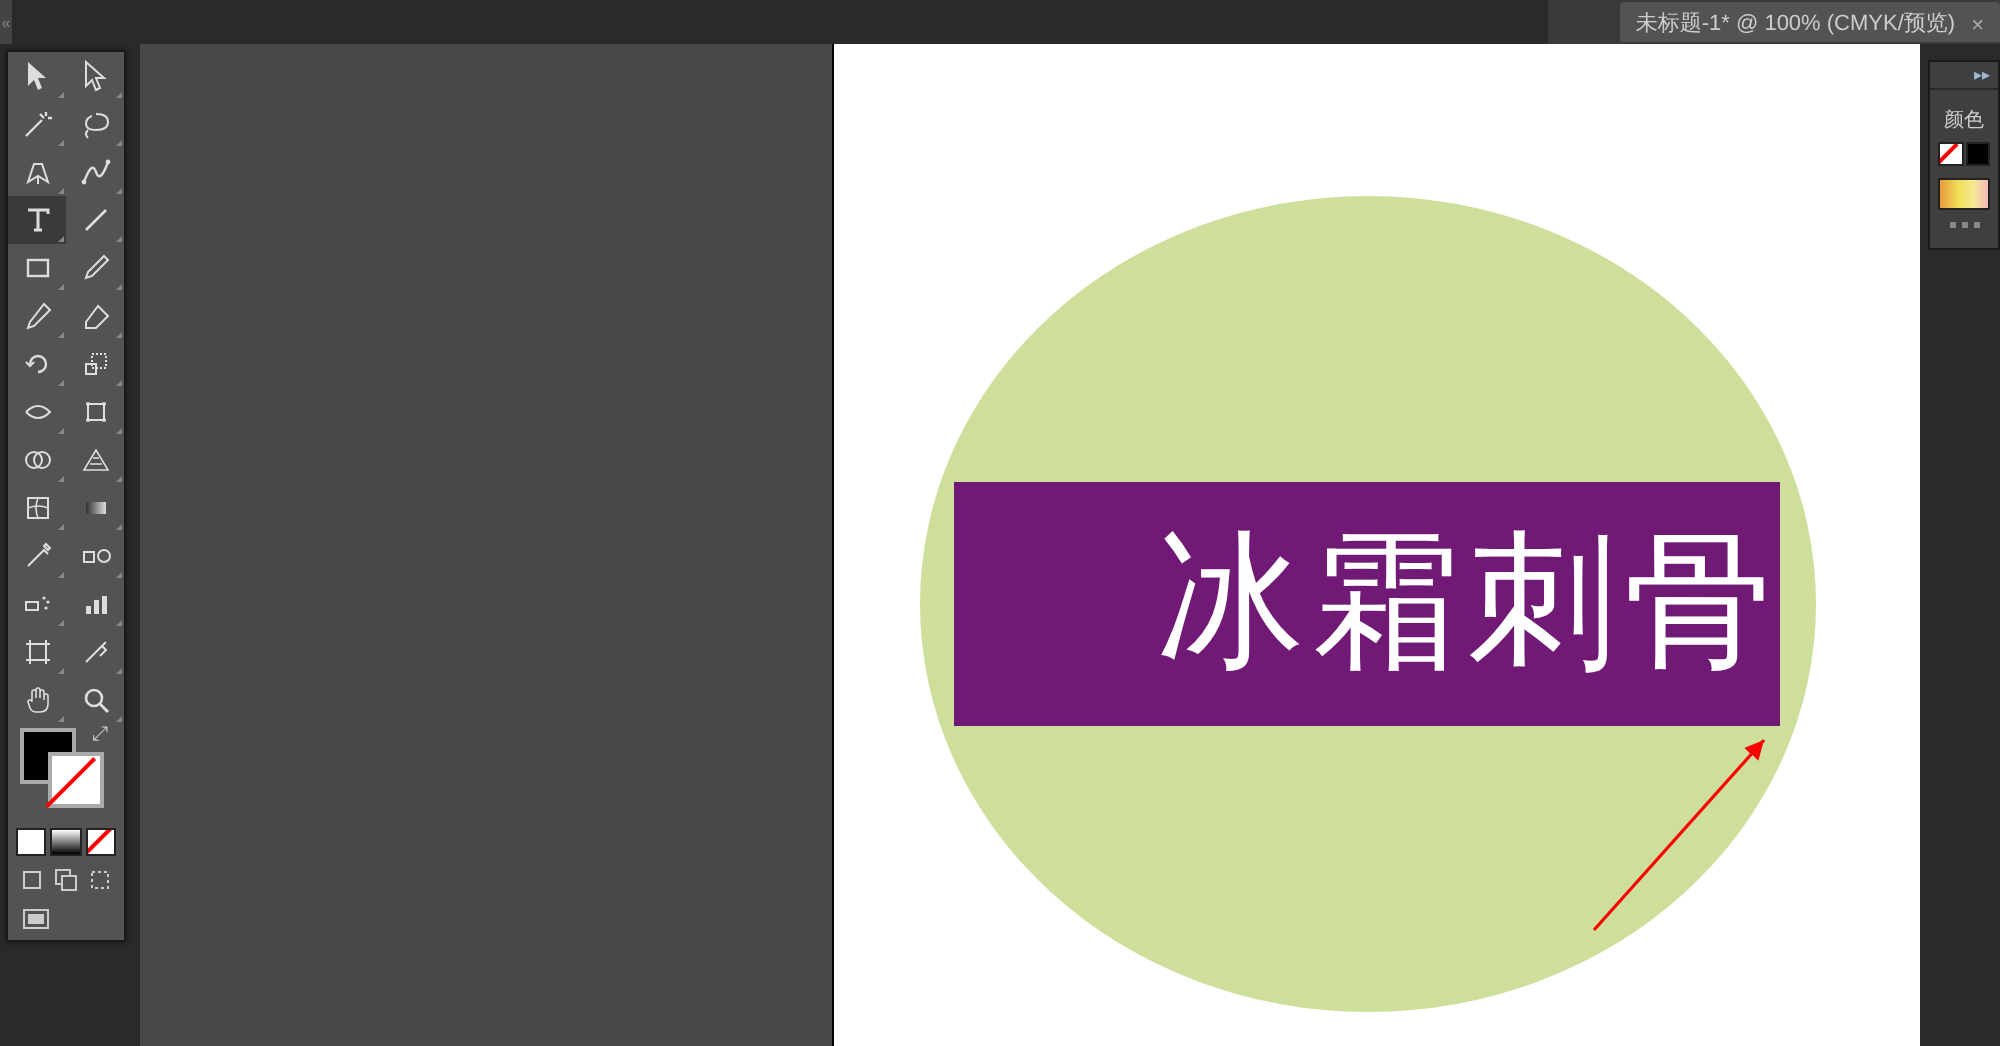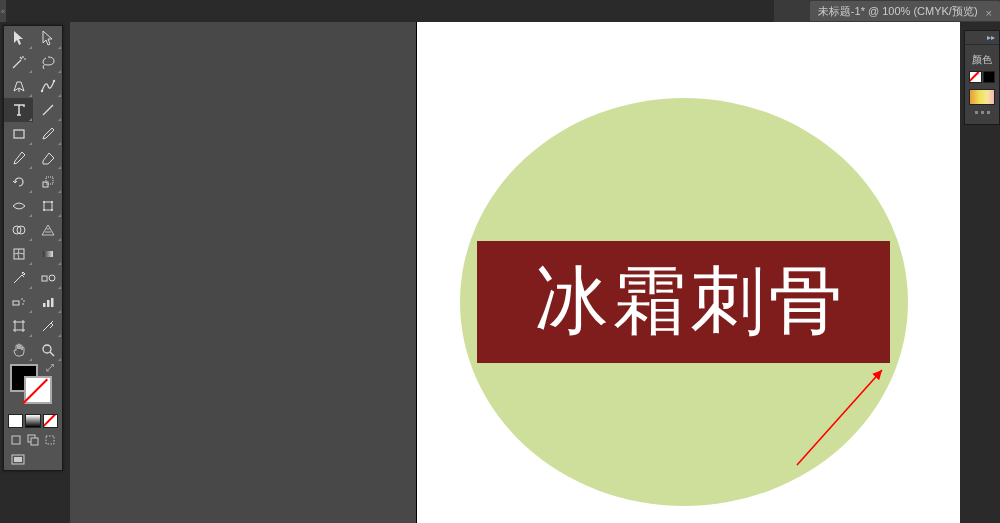--- a/index.html
+++ b/index.html
@@ -36,21 +36,21 @@
 .mode-btn { width: 17px; height: 16px; background: #535353; display: flex; align-items: center; justify-content: center; }
 .mode-btn svg { width: 12px; height: 12px; }
 
 .chg-screen { padding: 2px 4px; }
 .chg-screen .btn { width: 20px; height: 16px; display: flex; align-items: center; justify-content: center; }
 
 
 .canvas-wrap { position: absolute; left: 70px; top: 22px; right: 40px; bottom: 0; background: #484848; overflow: hidden; }
 .artboard { position: absolute; left: 347px; top: -2px; width: 610px; height: 520px; background: #fff; box-shadow: 0 0 0 1px #000; }
 .ellipse { position: absolute; left: 43px; top: 78px; width: 448px; height: 408px; background: #cedf9b; border-radius: 50%; }
-.text-rect { position: absolute; left: 60px; top: 221px; width: 413px; height: 122px; background: #7f1d1d; display: flex; align-items: center; justify-content: center; padding-left: 14px; }
+.text-rect { position: absolute; left: 60px; top: 221px; width: 413px; height: 122px; background: #701a75; display: flex; align-items: center; justify-content: flex-end; padding-left: 14px; }
 .text-content { color: #fff; font-size: 74px; font-weight: 500; letter-spacing: 4px; font-family: "KaiTi","STKaiti","SimSun",serif; }
 
 
 .arrow-anno { position: absolute; left: 370px; top: 335px; pointer-events: none; }
 
 
 .right-panel { position: absolute; right: 0; top: 30px; width: 36px; background: #3f3f3f; border: 1px solid #1a1a1a; padding-bottom: 6px; }
 .right-panel .header { display: flex; justify-content: flex-end; padding: 2px 4px; border-bottom: 1px solid #2a2a2a; }
 .right-panel .header span { color: #9ab8d8; font-size: 8px; }
 .panel-label { color: #ccc; font-size: 10px; text-align: center; padding: 2px 0; margin-top: 6px; }

